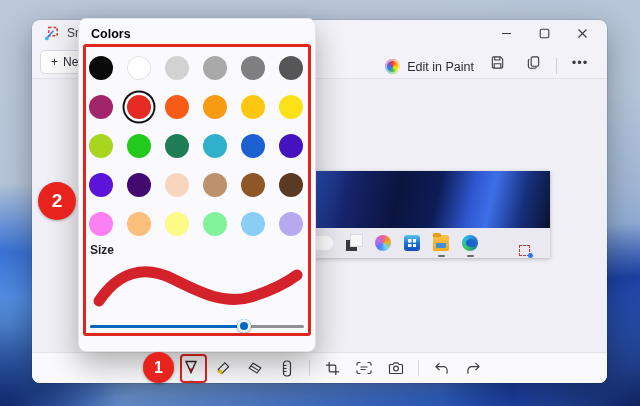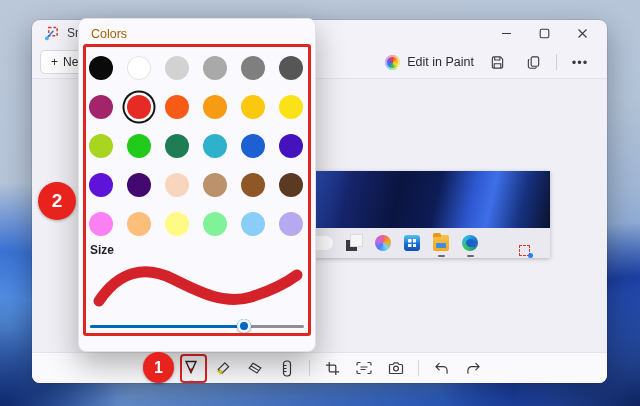--- a/index.html
+++ b/index.html
@@ -27,21 +27,21 @@
   .win-controls { margin-left:auto; display:flex; align-items:center; }
   .win-btn { width:38px; height:24px; display:flex; align-items:center; justify-content:center; color:#3A3A3F; font-size:11px; cursor:default; }
   .win-btn svg { display:block; }
 
   .commandbar { position:relative; height:32px; display:flex; align-items:center; padding:0 14px 0 8px; }
   .new-btn {
     display:flex; align-items:center; gap:5px; height:24px; padding:0 10px;
     background:#FDFDFE; border:1px solid #D9D9DE; border-radius:5px;
     font-size:12px; color:#2B2B30;
   }
-  .cmd-right { margin-left:auto; display:flex; align-items:center; gap:10px; color:#2B2B30; }
+  .cmd-right { margin-left:auto; display:flex; align-items:flex-end; gap:10px; color:#2B2B30; }
   .edit-paint { display:flex; align-items:center; gap:7px; font-size:12.5px; }
   .paint-ic { width:15px; height:15px; border-radius:50%;
     background:conic-gradient(#E33E3E,#F7A60C,#F5E31C,#39C14D,#2D7DF0,#8A46D8,#E33E3E);
     box-shadow:inset 0 0 0 2px rgba(255,255,255,.55); }
   .cmd-ic { width:26px; height:24px; display:flex; align-items:center; justify-content:center; color:#3A3A3F; }
   .cmd-sep { width:1px; height:16px; background:#CFCFD5; }
   .dots { font-size:13px; letter-spacing:1px; color:#3A3A3F; }
 
   .canvas { position:absolute; left:0; top:58px; width:575px; height:274px; background:#F0EFF5; border-top:1px solid #E4E3E9; }
 
@@ -74,21 +74,21 @@
   .tool { width:24px; height:24px; display:flex; align-items:center; justify-content:center; border-radius:4px; position:relative; color:#3A3A3F; }
   .tool svg { display:block; }
   .tool-sep { width:1px; height:16px; background:#D6D6DB; margin:0 2px; }
   .pen-box { position:absolute; left:148px; top:1px; width:27px; height:29px; border:2px solid #E0241E; border-radius:4px; z-index:5; }
   .chev { position:absolute; left:50%; transform:translateX(-50%); bottom:-3px; font-size:7px; color:#1C5AA8; line-height:1; }
 
   
   .popup { position:absolute; left:78px; top:18px; width:238px; height:334px; z-index:30;
     background:#FAF9FD; border-radius:8px; border:1px solid #E2E1E7;
     box-shadow:0 12px 30px rgba(0,0,0,.30); }
-  .popup-title { position:absolute; left:12px; top:8px; font-size:12.5px; font-weight:400; color:#a16207; }
+  .popup-title { position:absolute; left:12px; top:8px; font-size:12.5px; font-weight:700; color:#000000; }
   .red-rect { position:absolute; left:4px; top:25px; width:228px; height:292px; border:3px solid #E0241E; border-radius:3px; pointer-events:none; z-index:6; }
   .palette { position:absolute; left:10px; top:37px; display:grid; grid-template-columns:repeat(6,24px); grid-auto-rows:24px; column-gap:14px; row-gap:15px; }
   .swatch { width:24px; height:24px; border-radius:50%; }
   .swatch.selected { box-shadow:0 0 0 2.5px #FFFFFF, 0 0 0 4.5px #141414; }
   .size-label { position:absolute; left:11px; top:224px; font-size:12px; font-weight:700; color:#1F1F24;text-align:center; }
   .squiggle { position:absolute; left:10px; top:238px; }
   .slider { position:absolute; left:11px; top:300px; width:214px; height:14px; }
   .slider .track { position:absolute; left:0; right:0; top:6px; height:3px; background:#8F8F95; border-radius:2px; }
   .slider .fill { position:absolute; left:0; top:6px; height:3px; background:#0067C0; border-radius:2px; }
   .slider .thumb { position:absolute; top:0; width:14px; height:14px; border-radius:50%;

